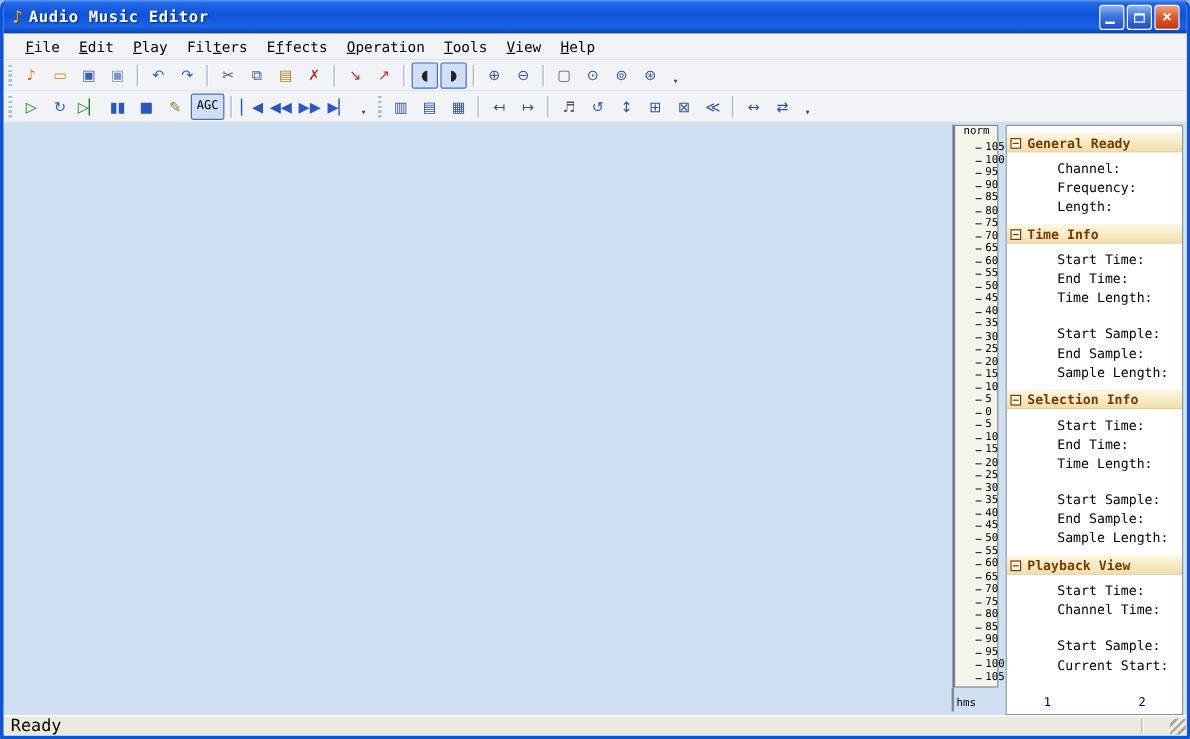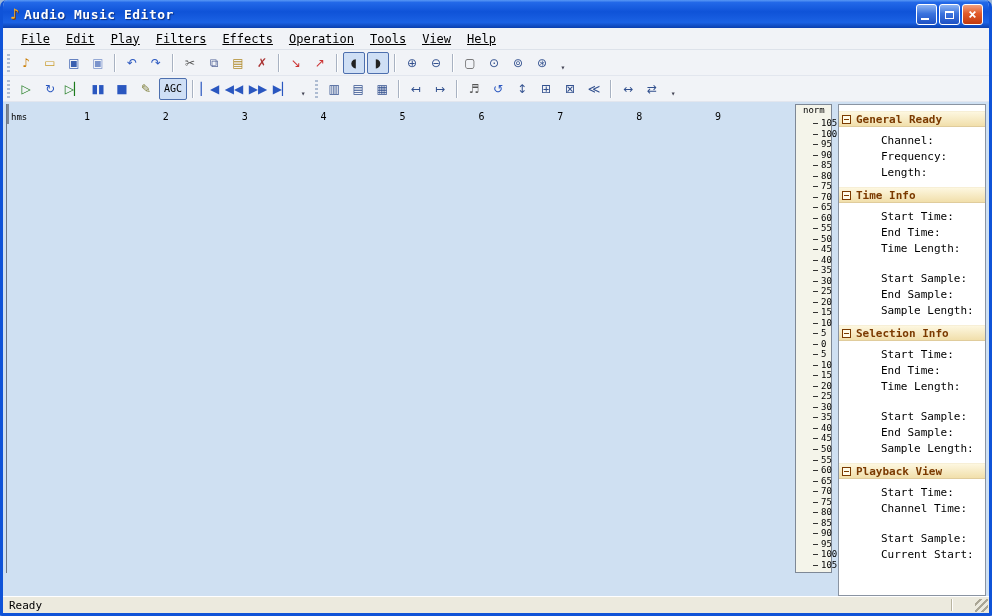--- a/index.html
+++ b/index.html
@@ -29,38 +29,38 @@
     color:#fff;font-size:13px;line-height:1;cursor:default;
   }
   .win-btn.close{background:linear-gradient(180deg,#f0a080,#e25b2a 45%,#c23a10);font-weight:bold;font-size:14px;}
   .glyph-min{position:absolute;left:4px;bottom:4px;width:8px;height:2px;background:#fff;}
   .glyph-restore{position:absolute;left:5px;top:6px;width:9px;height:8px;border:1px solid #fff;border-top-width:2px;background:transparent;}
   
   .menubar{
     height:22px;flex:0 0 22px;display:flex;align-items:center;padding-left:10px;
     background:#f1f3f7;border-bottom:1px solid #dde2ea;font-size:12px;color:#000;
   }
-  .menu-item{padding:2px 8px;cursor:default;text-decoration:underline;}
+  .menu-item{padding:2px 8px;cursor:default;}
   .menu-item .u{text-decoration:underline;}
   
   .toolbar-row{height:26px;flex:0 0 26px;display:flex;align-items:center;background:#f1f3f7;border-bottom:1px solid #e2e6ee;padding-left:1px;}
   .tb{display:flex;align-items:center;height:26px;}
   .gripper{width:3px;height:18px;margin:0 4px 0 3px;background:repeating-linear-gradient(to bottom,#aebcd2 0 2px,transparent 2px 4px);}
   .tb-btn{
     min-width:22px;height:22px;display:flex;align-items:center;justify-content:center;
     font-size:12px;border:1px solid transparent;border-radius:2px;margin:0 1px;cursor:default;
     font-family:"DejaVu Sans", sans-serif;white-space:nowrap;
   }
   .tb-btn.pressed{background:var(--pressed-bg,#cfdff5);border-color:var(--pressed-border,#4d6fae);}
   .tb-btn.tb-text{padding:0 4px;font-size:10px;font-family:"DejaVu Sans Mono",monospace;color:#000;}
   .tb-sep{width:0;height:18px;border-left:1px solid #a8b2c2;border-right:1px solid #fff;margin:0 4px;}
   .tb-overflow{width:12px;height:22px;display:flex;align-items:flex-end;justify-content:center;font-size:8px;color:#445;padding-bottom:2px;margin:0 3px;}
   
   .workspace{flex:1;display:flex;align-items:flex-start;padding:2px 2px 0 3px;background:var(--win-bg,#cfe0f2);min-height:0;}
-  .wave-col{width:789px;display:flex;flex-direction:row;}
+  .wave-col{width:789px;display:flex;flex-direction:column;align-items:flex-end;}
   .wave-area{
     height:469px;position:relative;background:var(--wave-bg,#01040c);
     border:1px solid #6c7684;border-right:0;
   }
   .overview-bar{height:9px;background:linear-gradient(180deg,#3fe2c2,var(--overview,#1fc3a0) 55%,#13907a);border-bottom:1px solid #063;}
   .grid{
     position:absolute;top:9px;left:0;right:0;bottom:0;
     background-image:
       repeating-linear-gradient(to bottom, transparent 0 20px, rgba(38,66,150,.50) 20px 21px),
       repeating-linear-gradient(to right, transparent 0 78px, rgba(48,78,172,.45) 78px 79px),
@@ -107,21 +107,21 @@
     font-weight:bold;font-size:11px;color:var(--header-text,#7b3a00);cursor:default;
   }
   .collapse-box{width:9px;height:9px;border:1px solid #7b3a00;background:#fffbe8;margin-right:5px;position:relative;flex:0 0 9px;}
   .collapse-box::after{content:"";position:absolute;left:1px;right:1px;top:3px;height:1px;background:#7b3a00;}
   .info-group{margin-top:6px;margin-left:36px;}
   .info-group + .info-group{margin-top:14px;}
   .info-row{font-size:11px;line-height:16px;padding-left:6px;color:#000;white-space:nowrap;}
   
   .statusbar{
     height:17px;flex:0 0 17px;display:flex;align-items:center;position:relative;
-    background:#eceade;border-top:1px solid #fff;font-size:11px;color:#000;padding-left:6px;
+    background:#eceade;border-top:1px solid #fff;font-size:14px;color:#000;padding-left:6px;
   }
   .status-divider{position:absolute;right:36px;top:2px;bottom:2px;width:0;border-left:1px solid #b8b4a0;border-right:1px solid #fff;}
   .grip{position:absolute;right:1px;bottom:1px;width:13px;height:13px;
     background:repeating-linear-gradient(135deg,transparent 0 3px,#aaa695 3px 5px);cursor:nwse-resize;}
 </style>
 </head>
 <body>
 
 <div class="window">
 

